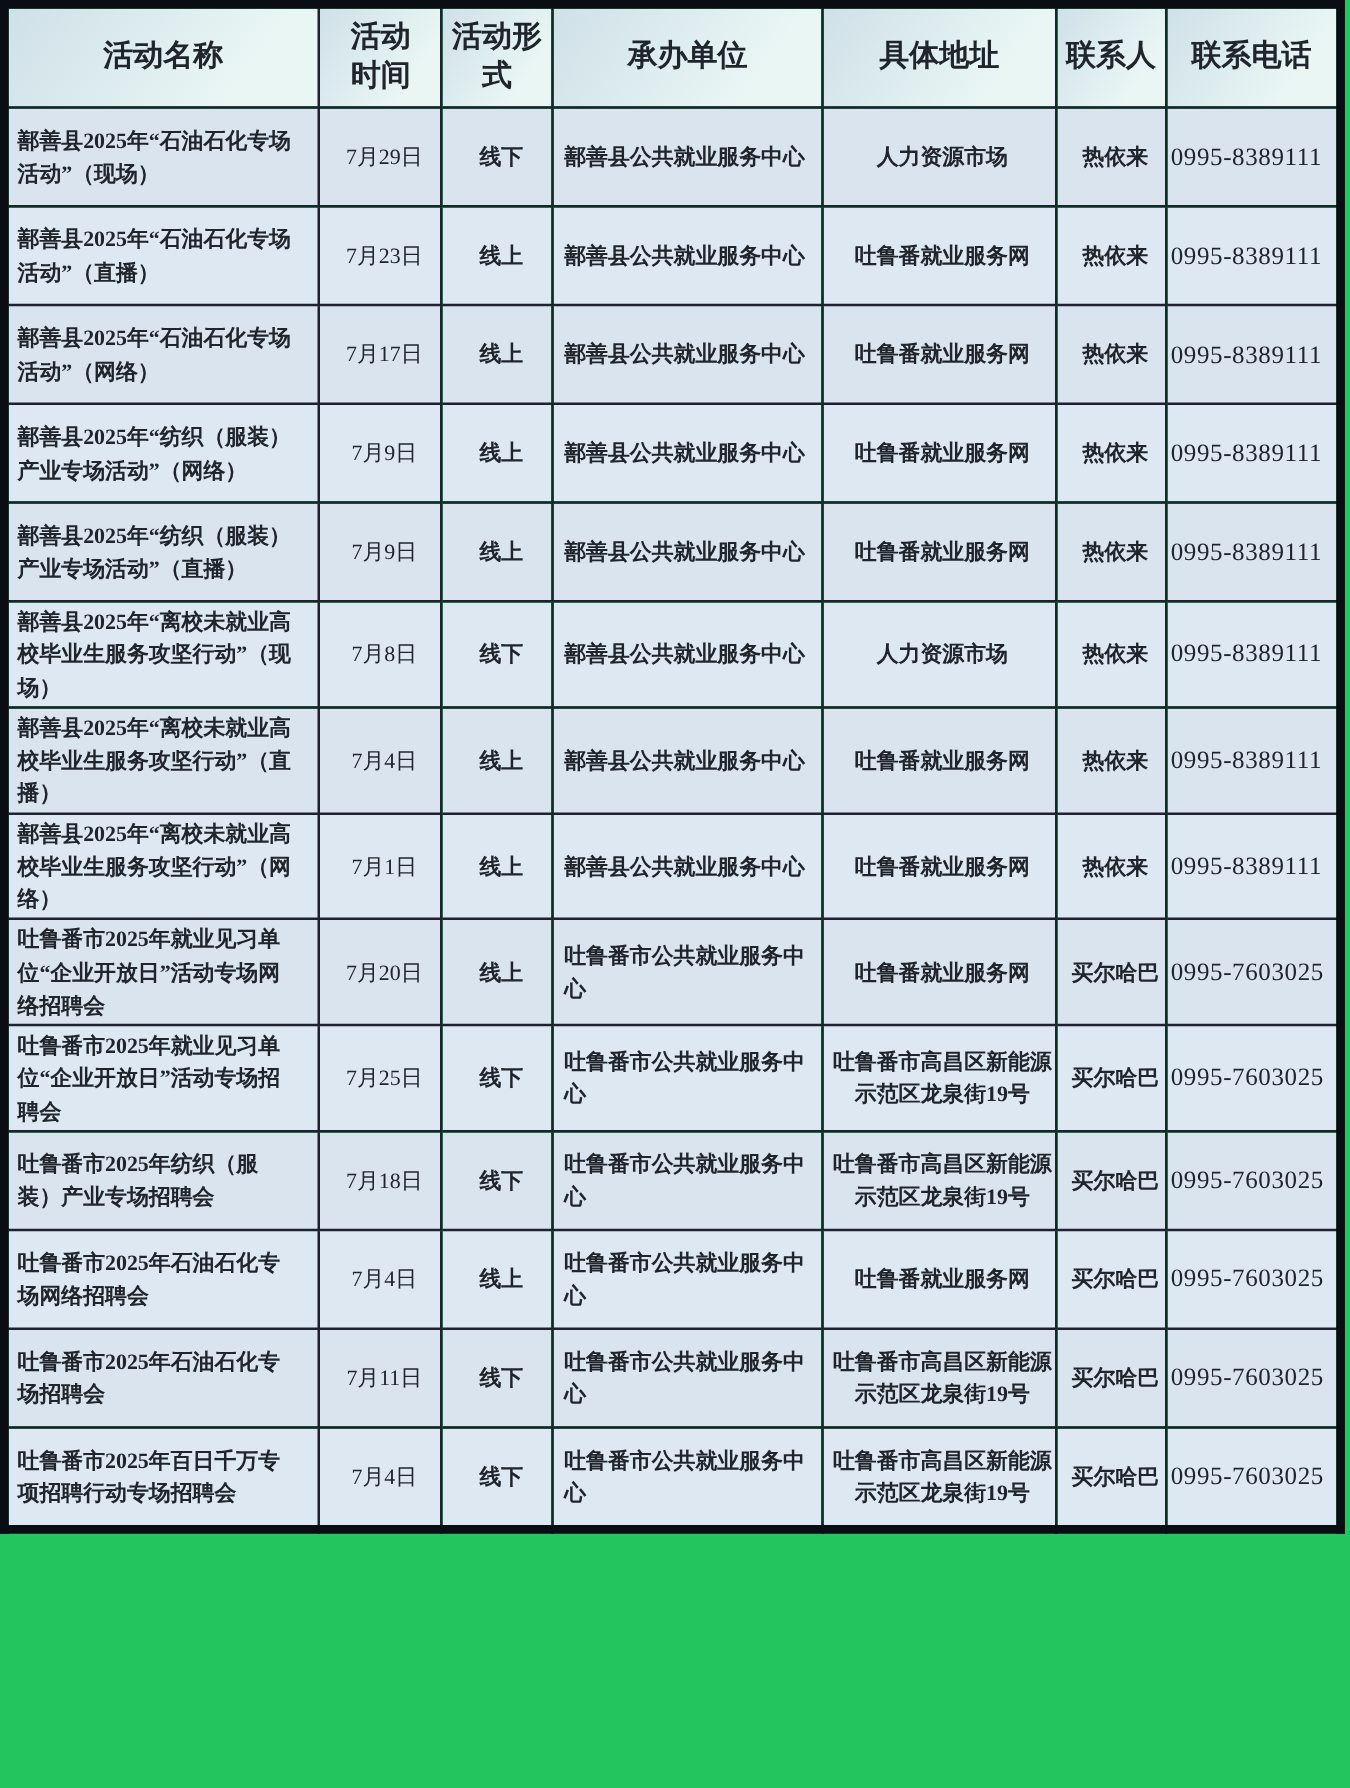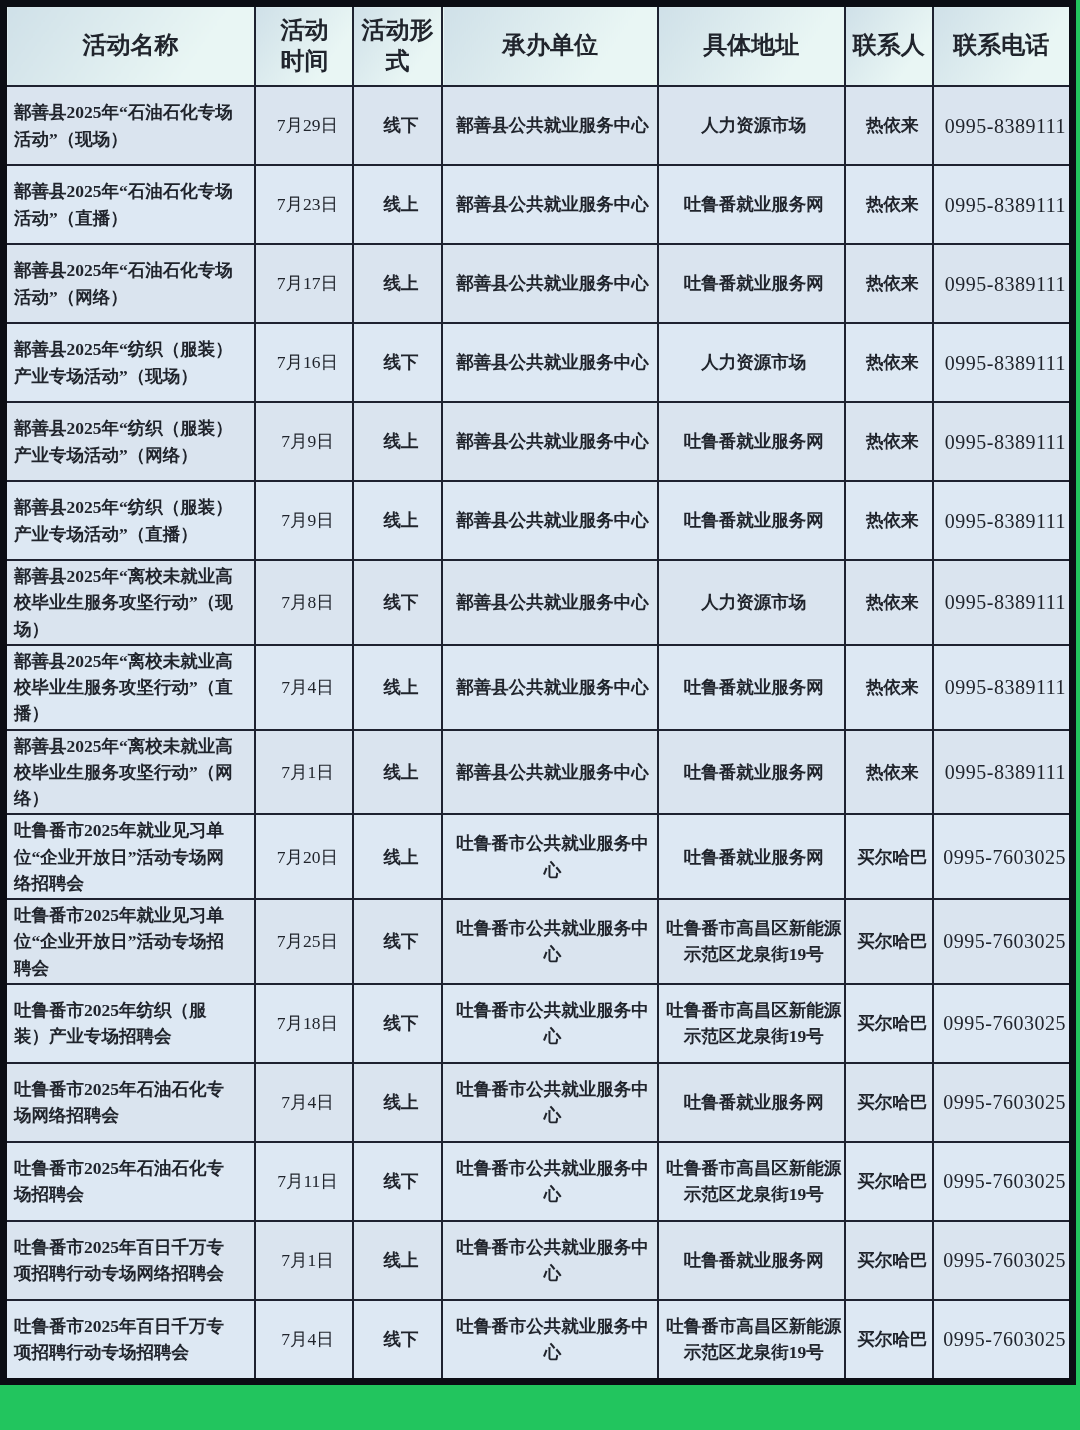--- a/index.html
+++ b/index.html
@@ -47,26 +47,26 @@
     background:var(--rowbg);
     font-size:17.5px;
     font-weight:600;
     height:73px;
     vertical-align:middle;
     line-height:1.5;
     padding:2px 3px;
   }
   tbody tr:nth-child(even) td{background:var(--rowbgalt);}
   td.col-name{text-align:left;padding-left:7px;padding-right:15px;}
-  td.col-org{text-align:center;padding-left:8px;}
+  td.col-org{text-align:left;padding-left:8px;}
   td.col-addr{text-align:center;padding-left:7px;padding-right:2px;}
   td.col-date, td.col-format, td.col-contact{text-align:center;padding-left:10px;}
   td.col-date{font-weight:500;}
   td.col-phone{
-    text-align:right;
+    text-align:left;
     font-weight:400;
     font-size:20px;
     letter-spacing:0.5px;
     white-space:nowrap;
   }
 </style>
 </head>
 <body>
 
 <div id="page">
@@ -113,29 +113,20 @@
         <tr>
           <td class="col-name">鄯善县2025年“石油石化专场活动”（网络）</td>
           <td class="col-date">7月17日</td>
           <td class="col-format">线上</td>
           <td class="col-org">鄯善县公共就业服务中心</td>
           <td class="col-addr">吐鲁番就业服务网</td>
           <td class="col-contact">热依来</td>
           <td class="col-phone">0995-8389111</td>
         </tr>
         <tr>
-          <td class="col-name">鄯善县2025年“纺织（服装）产业专场活动”（现场）</td>
-          <td class="col-date">7月16日</td>
-          <td class="col-format">线下</td>
-          <td class="col-org">鄯善县公共就业服务中心</td>
-          <td class="col-addr">人力资源市场</td>
-          <td class="col-contact">热依来</td>
-          <td class="col-phone">0995-8389111</td>
-        </tr>
-        <tr>
           <td class="col-name">鄯善县2025年“纺织（服装）产业专场活动”（网络）</td>
           <td class="col-date">7月9日</td>
           <td class="col-format">线上</td>
           <td class="col-org">鄯善县公共就业服务中心</td>
           <td class="col-addr">吐鲁番就业服务网</td>
           <td class="col-contact">热依来</td>
           <td class="col-phone">0995-8389111</td>
         </tr>
         <tr>
           <td class="col-name">鄯善县2025年“纺织（服装）产业专场活动”（直播）</td>
@@ -208,29 +199,20 @@
           <td class="col-addr">吐鲁番就业服务网</td>
           <td class="col-contact">买尔哈巴</td>
           <td class="col-phone">0995-7603025</td>
         </tr>
         <tr>
           <td class="col-name">吐鲁番市2025年石油石化专场招聘会</td>
           <td class="col-date">7月11日</td>
           <td class="col-format">线下</td>
           <td class="col-org">吐鲁番市公共就业服务中心</td>
           <td class="col-addr">吐鲁番市高昌区新能源示范区龙泉街19号</td>
-          <td class="col-contact">买尔哈巴</td>
-          <td class="col-phone">0995-7603025</td>
-        </tr>
-        <tr>
-          <td class="col-name">吐鲁番市2025年百日千万专项招聘行动专场网络招聘会</td>
-          <td class="col-date">7月1日</td>
-          <td class="col-format">线上</td>
-          <td class="col-org">吐鲁番市公共就业服务中心</td>
-          <td class="col-addr">吐鲁番就业服务网</td>
           <td class="col-contact">买尔哈巴</td>
           <td class="col-phone">0995-7603025</td>
         </tr>
         <tr>
           <td class="col-name">吐鲁番市2025年百日千万专项招聘行动专场招聘会</td>
           <td class="col-date">7月4日</td>
           <td class="col-format">线下</td>
           <td class="col-org">吐鲁番市公共就业服务中心</td>
           <td class="col-addr">吐鲁番市高昌区新能源示范区龙泉街19号</td>
           <td class="col-contact">买尔哈巴</td>

